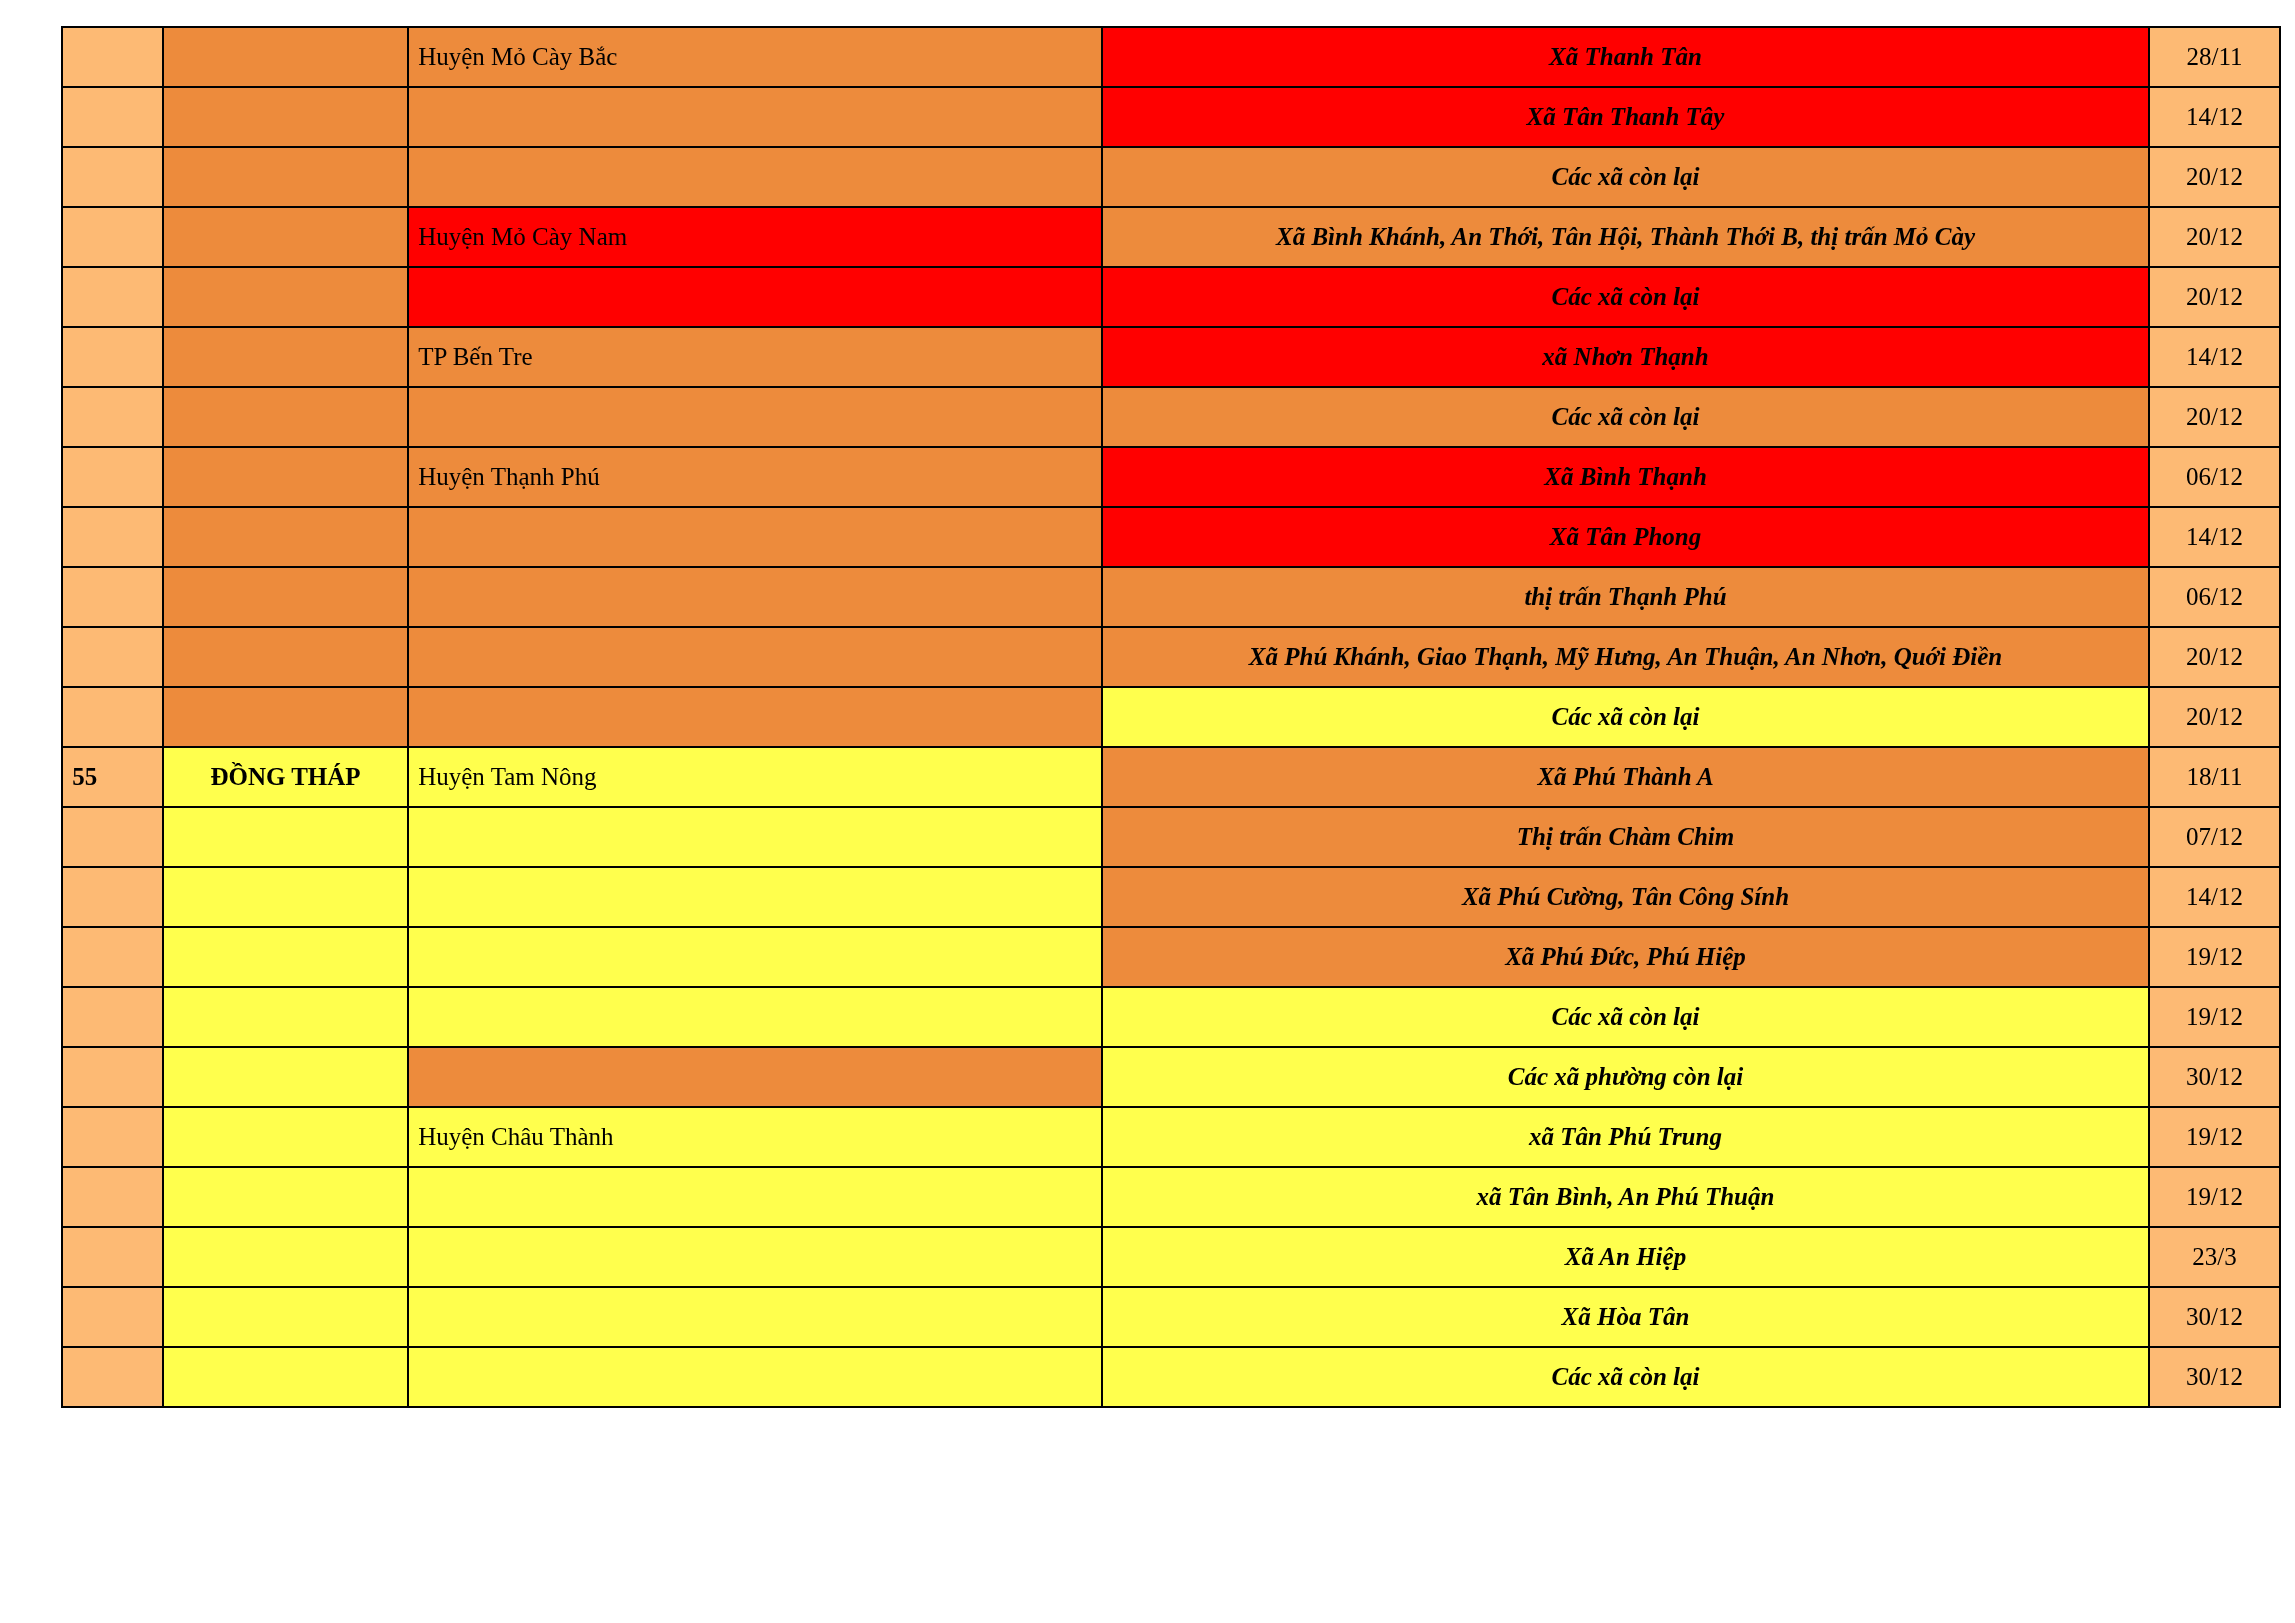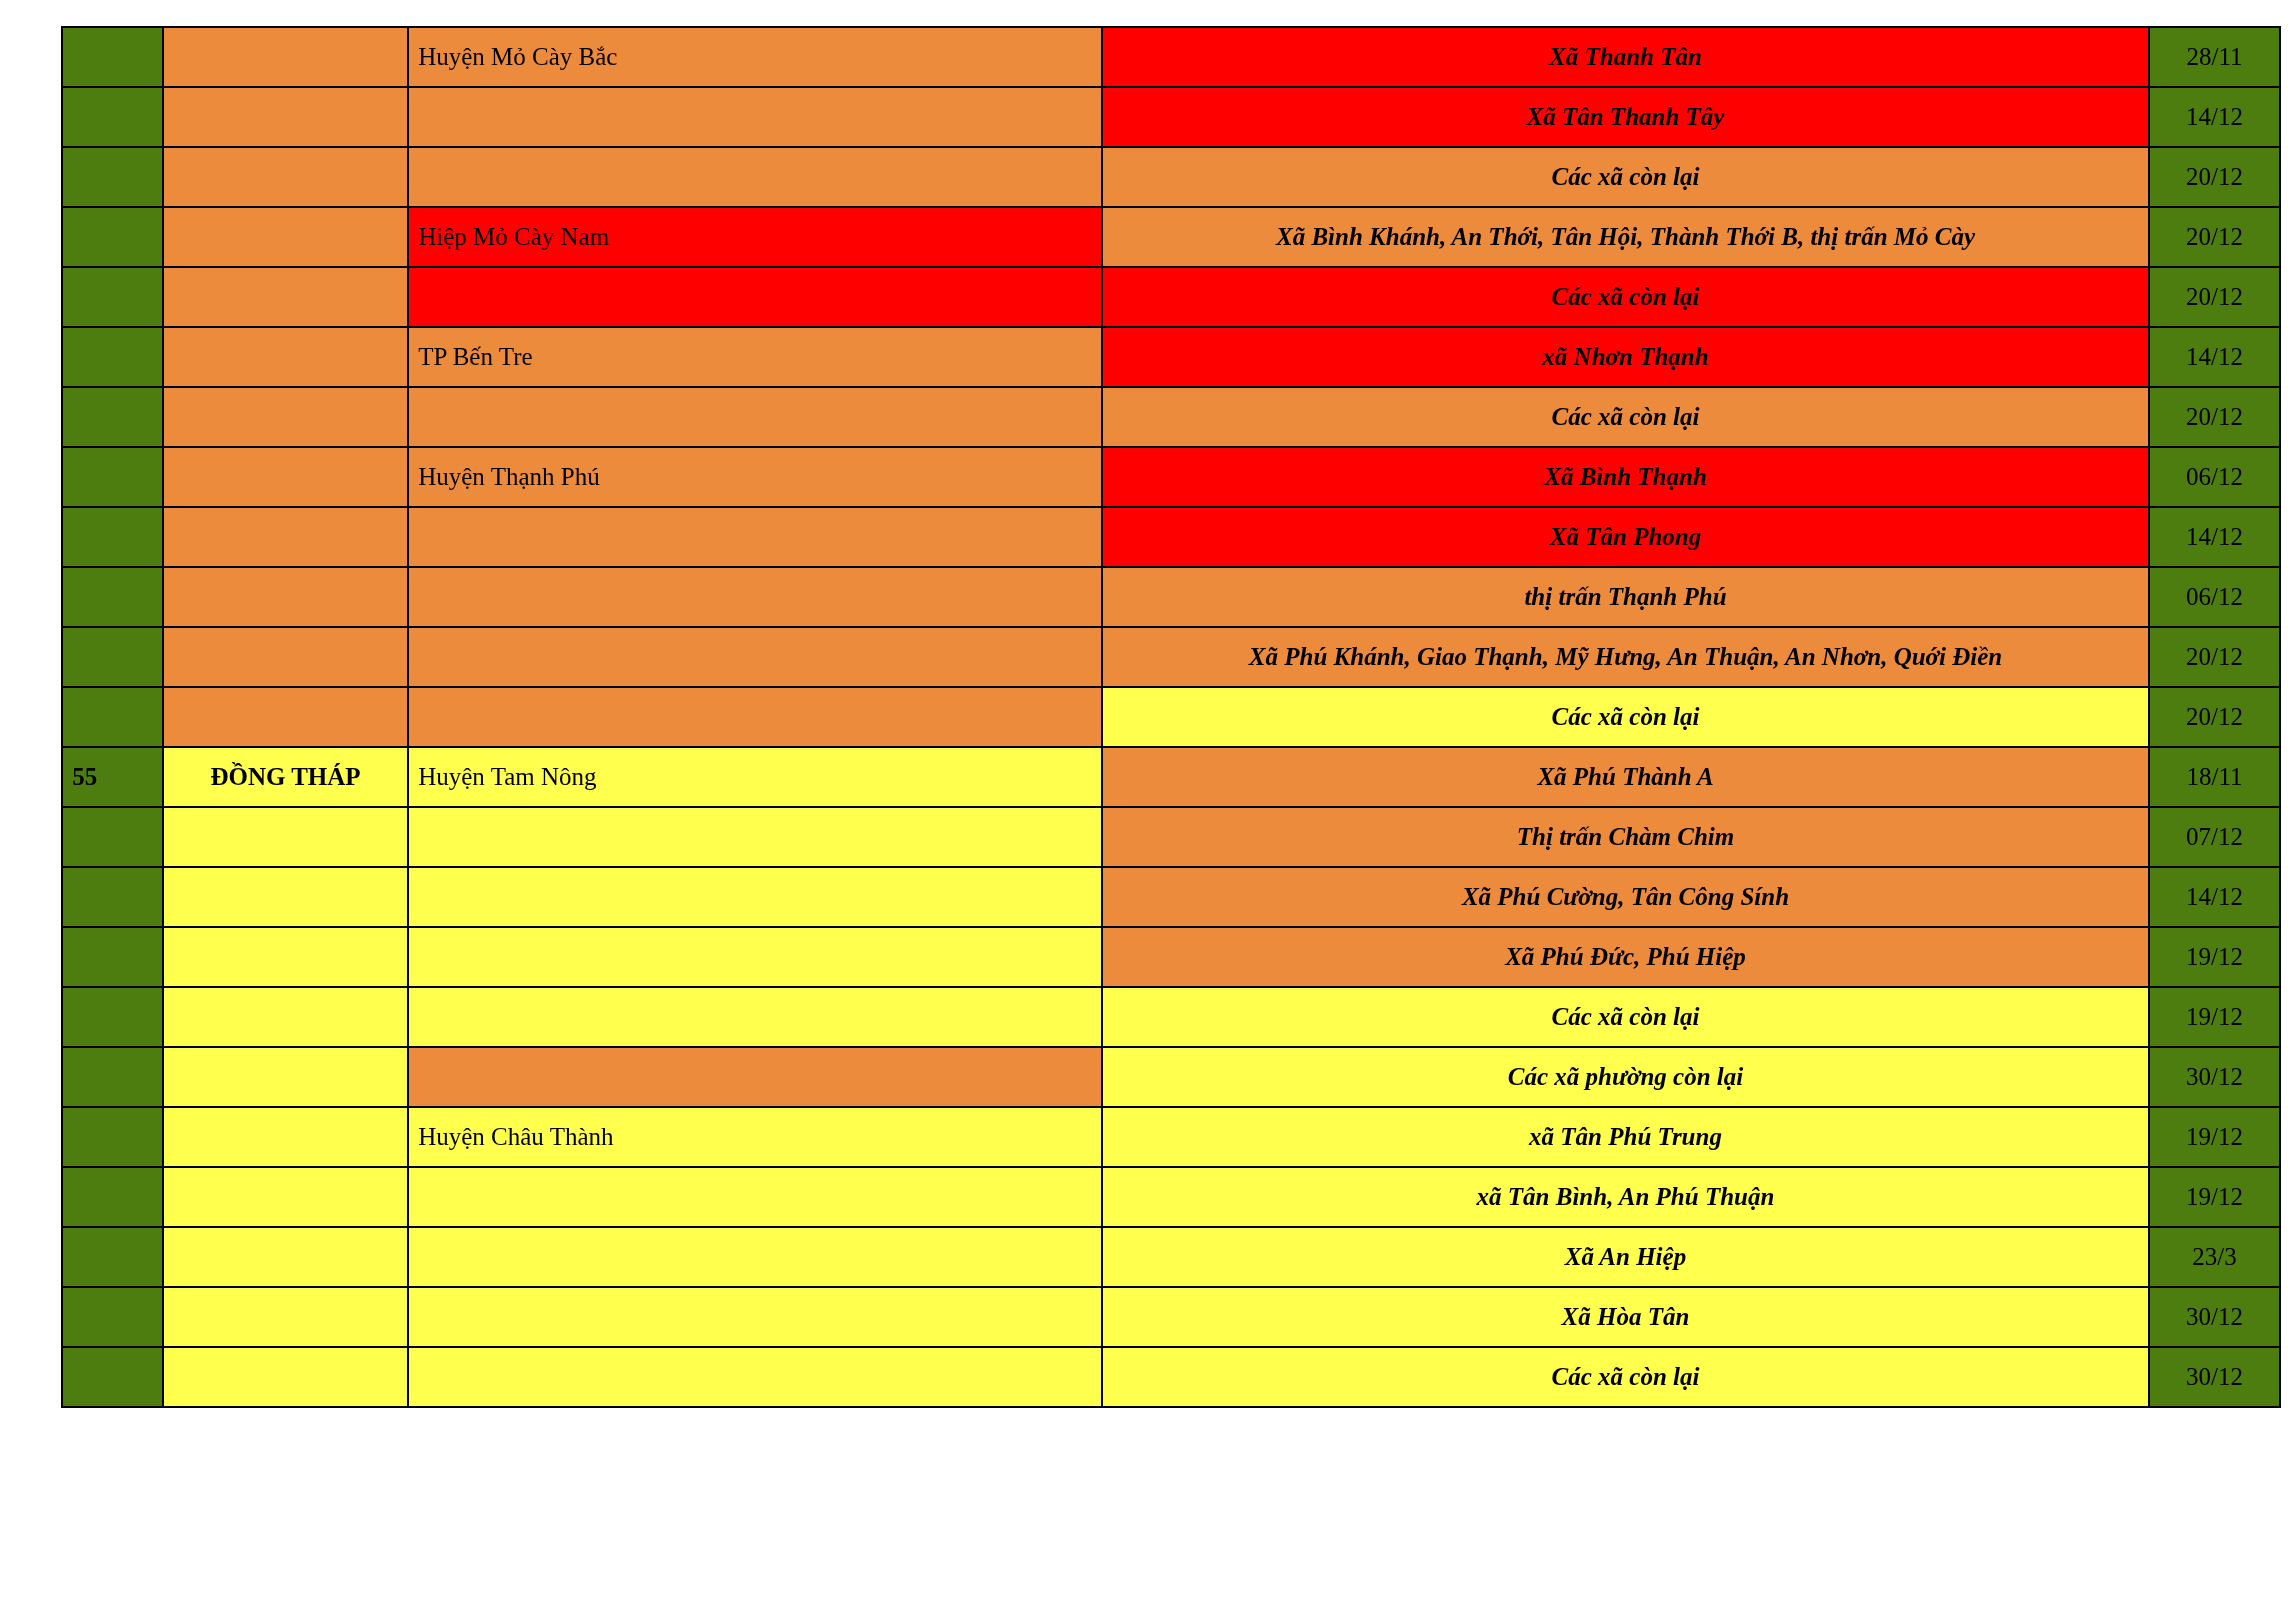--- a/index.html
+++ b/index.html
@@ -44,21 +44,21 @@
     white-space: nowrap;
   }
   
   td.no      { font-weight: bold; }
   td.prov    { text-align: center; font-weight: bold; }
   td.dist    { text-align: left; }
   td.ward    { text-align: center; font-weight: bold; font-style: italic; }
   td.date    { text-align: center; }
 
   
-  .bg-white  { background: #4d7c0f; }
+  .bg-white  { background: #fdba74; }
   .bg-orange { background: #ED8B3C; }
   .bg-red    { background: #FF0000; }
   .bg-yellow { background: #FFFF4D; }
 
   .date-red  { color: #FF0000; }
   .date-black{ color: #000000; }
 </style>
 </head>
 <body>
 
@@ -89,21 +89,21 @@
         <tr>
           <td class="no bg-white"></td>
           <td class="prov bg-orange"></td>
           <td class="dist bg-orange"></td>
           <td class="ward bg-orange">Các xã còn lại</td>
           <td class="date bg-white date-black">20/12</td>
         </tr>
         <tr>
           <td class="no bg-white"></td>
           <td class="prov bg-orange"></td>
-          <td class="dist bg-red">Hiệp Mỏ Cày Nam</td>
+          <td class="dist bg-red">Huyện Mỏ Cày Nam</td>
           <td class="ward bg-orange">Xã Bình Khánh, An Thới, Tân Hội, Thành Thới B, thị trấn Mỏ Cày</td>
           <td class="date bg-white date-black">20/12</td>
         </tr>
         <tr>
           <td class="no bg-white"></td>
           <td class="prov bg-orange"></td>
           <td class="dist bg-red"></td>
           <td class="ward bg-red">Các xã còn lại</td>
           <td class="date bg-white date-black">20/12</td>
         </tr>

